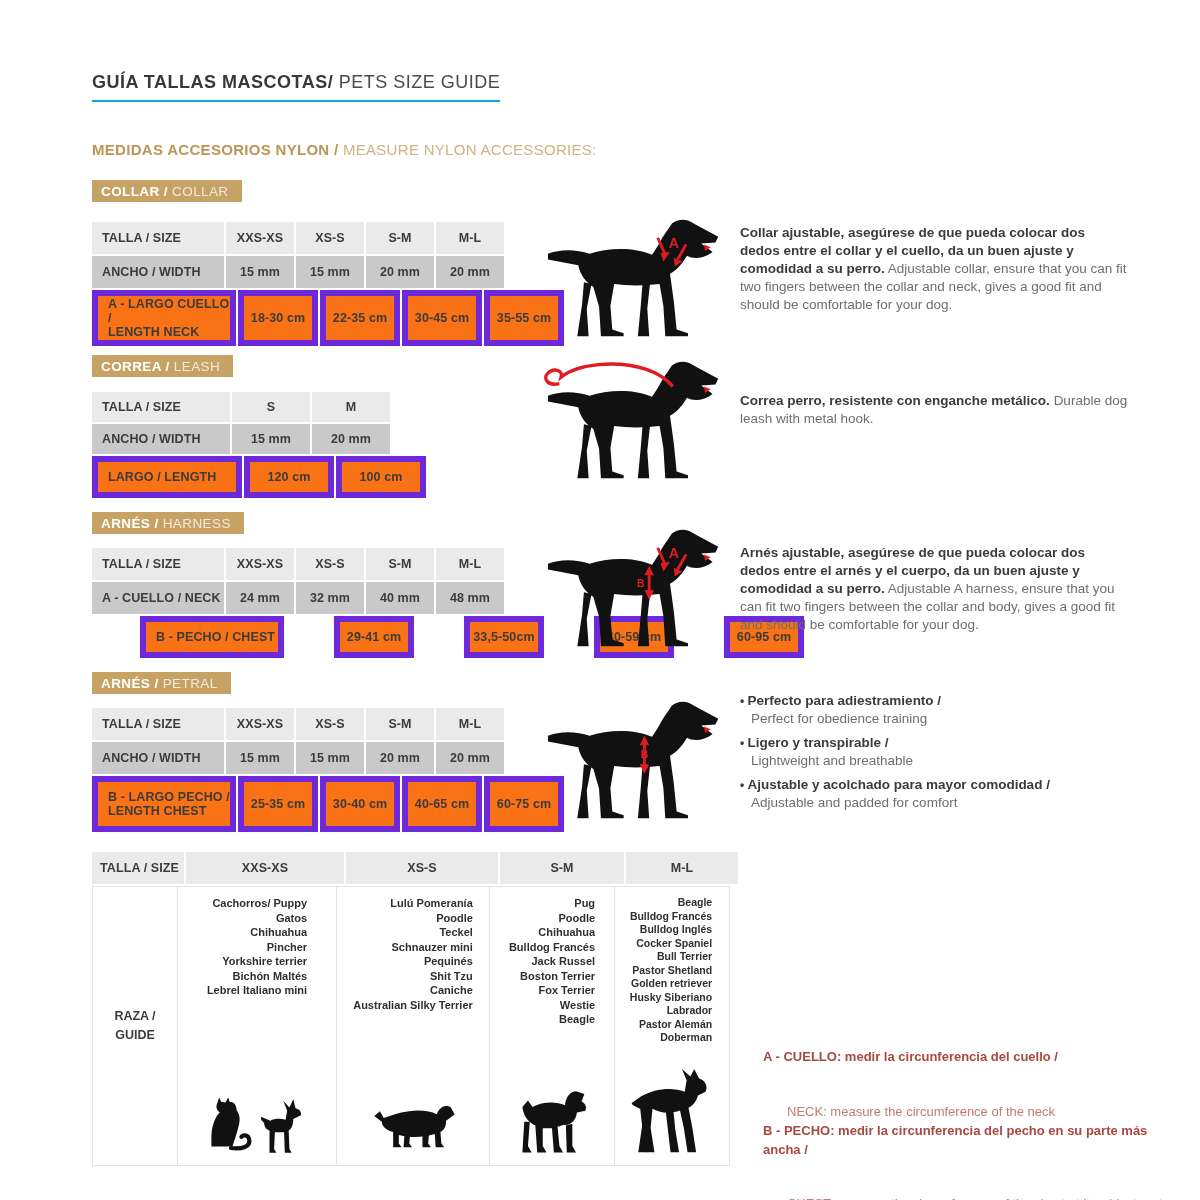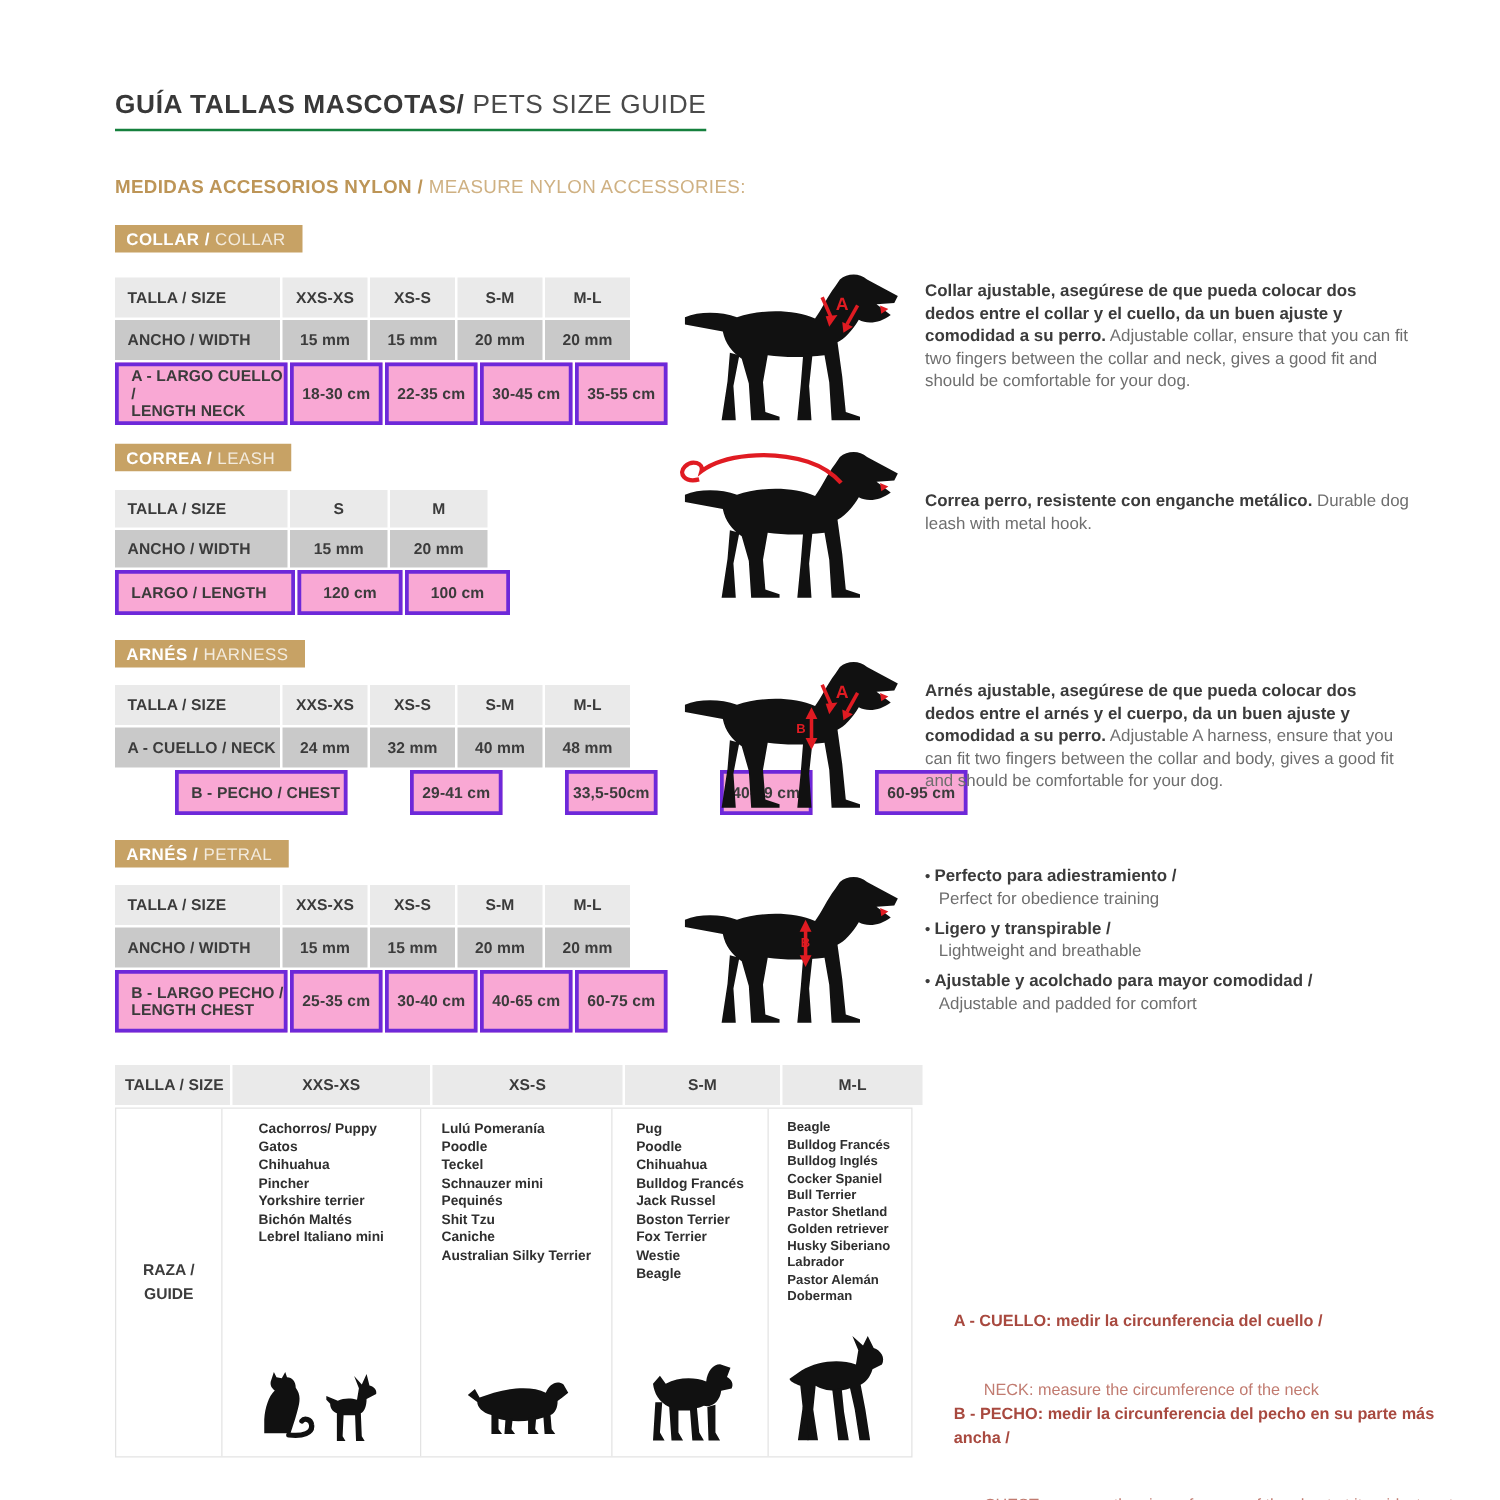--- a/index.html
+++ b/index.html
@@ -4,22 +4,22 @@
 <style>
   html,body{margin:0;padding:0;}
   body{
     width:1200px;height:1200px;position:relative;background:#ffffff;
     font-family:"Liberation Sans", sans-serif;color:#3c3c3c;
     -webkit-font-smoothing:antialiased;
   }
   .abs{position:absolute;}
 
   
-  #title{left:92px;top:72px;font-size:21px;letter-spacing:.5px;
-         border-bottom:2px solid #15803d;padding-bottom:7px;display:inline-block;}
+  #title{left:92px;top:72px;font-size:18px;letter-spacing:.5px;
+         border-bottom:2px solid #0ea5e9;padding-bottom:7px;display:inline-block;}
   #title .t-es{font-weight:bold;color:#383838;}
   #title .t-en{font-weight:normal;color:#4a4a4a;}
 
   
   #subtitle{left:92px;top:141px;font-size:15px;letter-spacing:.3px;}
   #subtitle .s-es{font-weight:bold;color:#bd9557;}
   #subtitle .s-en{font-weight:normal;color:#cfb183;}
 
   
   .badge{background:#c7a265;color:#fff;font-size:13.5px;padding:4px 13px 3px 9px;
@@ -28,21 +28,21 @@
   .badge .b-en{font-weight:normal;color:rgba(255,255,255,.78);}
 
   
   .sizetable{display:flex;flex-direction:column;gap:2px;}
   .trow{display:flex;gap:2px;}
   .tcell{display:flex;align-items:center;justify-content:center;text-align:center;
          font-size:12.5px;font-weight:bold;color:#3b3b3b;letter-spacing:.1px;}
   .tcell.label{justify-content:flex-start;text-align:left;padding-left:10px;white-space:pre-line;}
   .trow.head .tcell{background:#eaeaea;}
   .trow.mid  .tcell{background:#c9c9c9;}
-  .trow.plain .tcell{background:#f9a8d4;border:3px solid #6d28d9;}
+  .trow.plain .tcell{background:#f97316;border:6px solid #6d28d9;}
   .r32 .tcell{height:32px;}
   .r30 .tcell{height:30px;}
   .r46 .tcell{height:46px;}
   .trow.plain.r32 .tcell{height:30px;margin-left:48px;}
   .trow.plain.r46 .tcell{height:44px;}
   .w-label{width:122px;flex:none;}
   .w-val{width:68px;flex:none;}
   .w-label2{width:128px;flex:none;}
   .w-val2{width:78px;flex:none;}
 
@@ -64,21 +64,21 @@
   .bt-head .tcell{background:#eaeaea;height:32px;}
   .bw0{width:84px;flex:none;}
   .bw1{width:158px;flex:none;}
   .bw2{width:152px;flex:none;}
   .bw3{width:124px;flex:none;}
   .bw4{width:112px;flex:none;}
   .bt-body{display:flex;margin-top:2px;border:1px solid #e3e3e3;height:278px;background:#fff;}
   .bt-col{position:relative;border-right:1px solid #e3e3e3;display:flex;flex-direction:column;align-items:center;}
   .bt-col:last-child{border-right:none;}
   .bt-label{justify-content:center;font-size:12.5px;font-weight:bold;text-align:center;white-space:pre-line;line-height:1.5;}
-  .breeds-list{padding-top:9px;font-size:11px;font-weight:bold;line-height:14.5px;text-align:left;color:#2f2f2f;}
+  .breeds-list{padding-top:9px;font-size:11px;font-weight:bold;line-height:14.5px;text-align:right;color:#2f2f2f;}
   .fig-slot{position:absolute;bottom:8px;left:0;right:0;display:flex;justify-content:center;align-items:flex-end;gap:6px;}
 
   
   #notes{left:763px;top:1048px;width:410px;font-size:13px;line-height:1.45;}
   .note-es{font-weight:bold;color:#a8493f;display:block;}
   .note-en{font-weight:normal;color:#c17b70;display:block;padding-left:24px;margin-top:36px;}
 
   svg{display:block;}
   .dogfill{fill:#111111;}
   .redmark{fill:#e01b22;}

